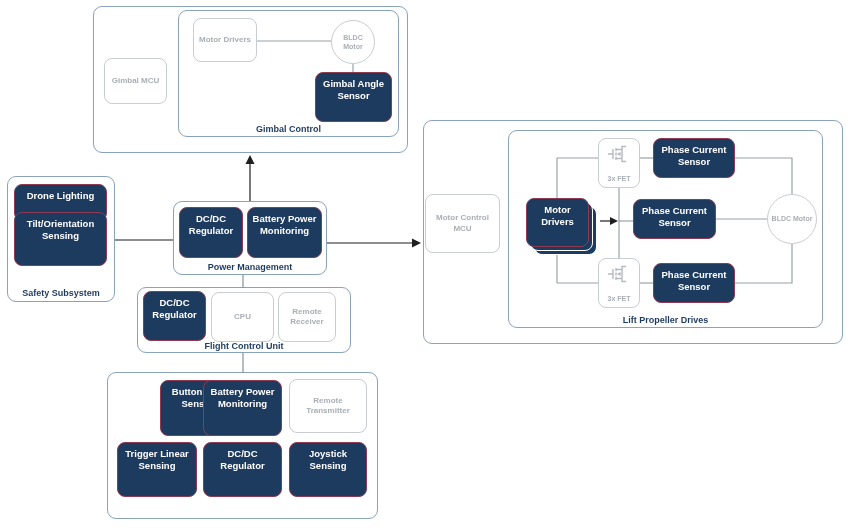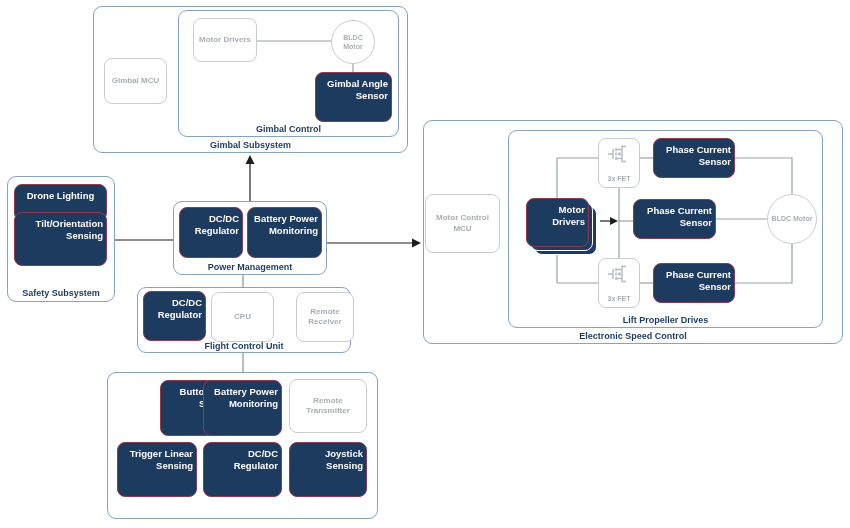--- a/index.html
+++ b/index.html
@@ -7,21 +7,21 @@
     --inactive-border:#c9cdd1; --inactive-text:#a9afb5;
     --wire-gray:#9aa2a8; --wire-dark:#1f1f1f; --connector-gray:#8a9096;
     --label-navy:#1d3a5f;
   }
   html,body{margin:0;padding:0;background:#fff;}
   .stage{position:relative;width:850px;height:528px;background:#fff;overflow:hidden;
          font-family:"Liberation Sans",sans-serif;}
   .container{position:absolute;border:1px solid var(--container-border);border-radius:9px;background:#fff;box-sizing:border-box;}
   .clabel{position:absolute;color:var(--label-navy);font-weight:700;font-size:9px;text-align:center;line-height:1;}
   .dark{position:absolute;background:var(--navy);border:1px solid var(--maroon);border-radius:8px;
-        color:#fff;font-weight:700;font-size:9.5px;text-align:right;display:flex;justify-content:center;
+        color:#fff;font-weight:700;font-size:9.5px;text-align:center;display:flex;justify-content:center;
         align-items:flex-start;padding:5px 3px 0;box-sizing:border-box;line-height:1.25;}
   .light{position:absolute;background:#fff;border:1px solid var(--inactive-border);border-radius:8px;
          color:var(--inactive-text);font-weight:700;font-size:8px;text-align:center;display:flex;
          justify-content:center;align-items:center;box-sizing:border-box;line-height:1.3;padding:2px;}
   .circle{border-radius:50%;font-size:7px;}
   .circle .wrapNarrow{display:inline-block;width:30px;}
   .fet{flex-direction:column;justify-content:space-between;align-items:center;padding:6px 2px 4px;font-size:7px;}
   .wires{position:absolute;left:0;top:0;pointer-events:none;}
   .wgray{stroke:var(--wire-gray);stroke-width:1.2;fill:none;}
   .wdark{stroke:var(--wire-dark);stroke-width:1.2;fill:none;}
@@ -85,21 +85,20 @@
   <div class="light" style="left:193px;top:18px;width:64px;height:44px;">
     <span>Motor Drivers</span>
   </div>
   <div class="light circle" style="left:331px;top:20px;width:44px;height:44px;">
     <span class="wrapNarrow">BLDC Motor</span>
   </div>
   <div class="dark" style="left:315px;top:72px;width:77px;height:50px;">
     <span>Gimbal Angle Sensor</span>
   </div>
   <div class="clabel" style="left:178px;top:125px;width:221px;">Gimbal Control</div>
-  <div class="clabel" style="left:93px;top:141px;width:315px;">Gimbal Subsystem</div>
 
   <div class="dark" style="left:14px;top:184px;width:93px;height:37px;">
     <span>Drone Lighting</span>
   </div>
   <div class="dark" style="left:14px;top:212px;width:93px;height:54px;">
     <span>Tilt/Orientation Sensing</span>
   </div>
   <div class="clabel" style="left:7px;top:289px;width:108px;">Safety Subsystem</div>
 
   <div class="dark" style="left:179px;top:207px;width:64px;height:51px;">
@@ -109,21 +108,21 @@
     <span>Battery Power Monitoring</span>
   </div>
   <div class="clabel" style="left:173px;top:263px;width:154px;">Power Management</div>
 
   <div class="dark" style="left:143px;top:291px;width:63px;height:50px;">
     <span>DC/DC Regulator</span>
   </div>
   <div class="light" style="left:211px;top:292px;width:63px;height:50px;">
     <span>CPU</span>
   </div>
-  <div class="light" style="left:296px;top:292px;width:58px;height:50px;">
+  <div class="light" style="left:278px;top:292px;width:58px;height:50px;">
     <span>Remote Receiver</span>
   </div>
   <div class="clabel" style="left:137px;top:342px;width:214px;">Flight Control Unit</div>
 
   <div class="dark" style="left:117px;top:380px;width:80px;height:56px;margin-left:43px;">
     <span>Button Push Sensing</span>
   </div>
   <div class="dark" style="left:203px;top:380px;width:79px;height:56px;">
     <span>Battery Power Monitoring</span>
   </div>
@@ -180,15 +179,14 @@
   </div>
   <div class="dark" style="left:653px;top:263px;width:82px;height:40px;">
     <span>Phase Current Sensor</span>
   </div>
 
   <div class="light circle" style="left:767px;top:194px;width:50px;height:50px;">
     <span>BLDC Motor</span>
   </div>
 
   <div class="clabel" style="left:508px;top:316px;width:315px;">Lift Propeller Drives</div>
-  <div class="clabel" style="left:423px;top:332px;width:420px;">Electronic Speed Control</div>
 
 </div>
 
 </body></html>

